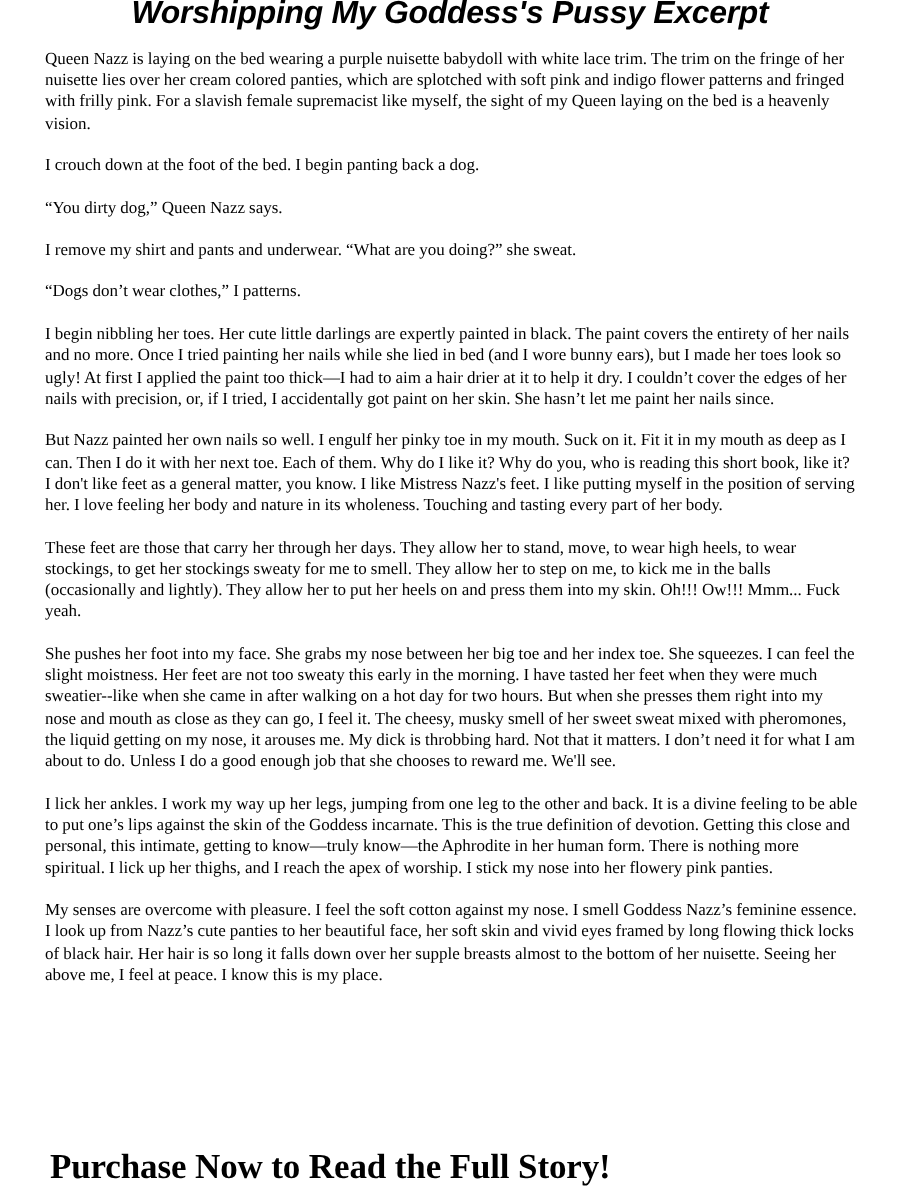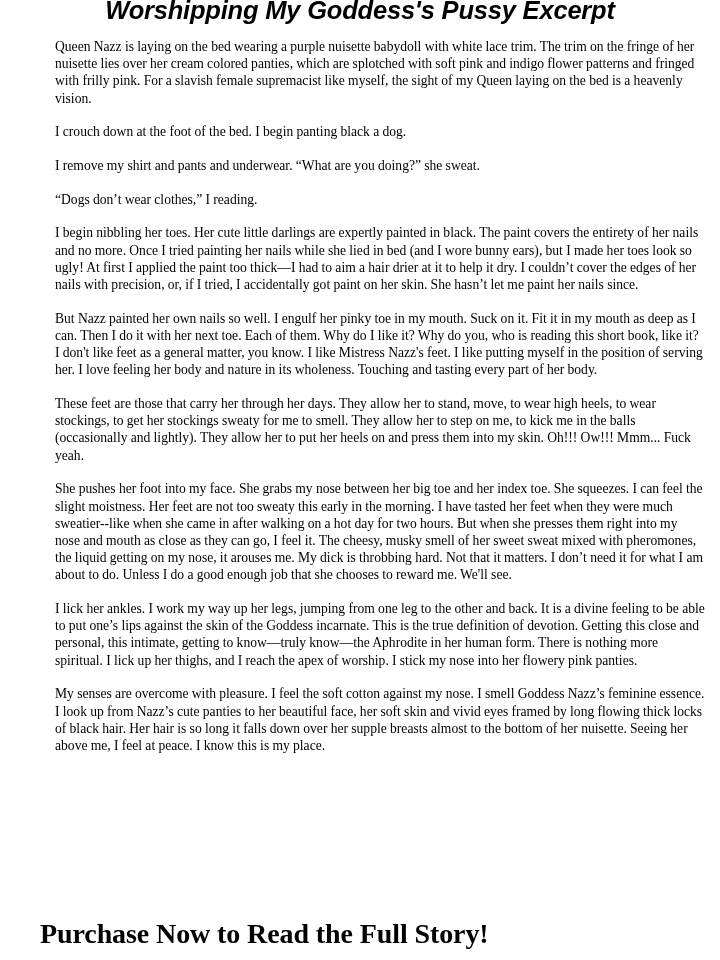--- a/index.html
+++ b/index.html
@@ -33,21 +33,21 @@
     padding: 0 20px;
     position: absolute;
     top: -3px;
     left: 0;
     right: 0;
     white-space: nowrap;
   }
   .body-block {
     position: absolute;
     top: 38px;
-    left: 55px;
+    left: 36px;
     width: 650px;
   }
   .body-block p {
     margin: 0 0 16.5px 0;
     font-size: 13.6px;
     line-height: 17.2px;
     text-align: left;
     word-spacing: -0.15px;
   }
   .body-block p:last-child {
@@ -68,23 +68,24 @@
 </style>
 </head>
 <body>
 
 <div class="page">
 
   <h1 class="doc-title">Worshipping My Goddess's Pussy Excerpt</h1>
 
   <div class="body-block">
     <p>Queen Nazz is laying on the bed wearing a purple nuisette babydoll with white lace trim. The trim on the fringe of her nuisette lies over her cream colored panties, which are splotched with soft pink and indigo flower patterns and fringed with frilly pink. For a slavish female supremacist like myself, the sight of my Queen laying on the bed is a heavenly vision.</p>
-    <p>I crouch down at the foot of the bed. I begin panting black a dog.</p>
+    <p>I crouch down at the foot of the bed. I begin panting back a dog.</p>
+    <p>“You dirty dog,” Queen Nazz says.</p>
     <p>I remove my shirt and pants and underwear. “What are you doing?” she sweat.</p>
-    <p>“Dogs don’t wear clothes,” I reading.</p>
+    <p>“Dogs don’t wear clothes,” I patterns.</p>
     <p>I begin nibbling her toes. Her cute little darlings are expertly painted in black. The paint covers the entirety of her nails and no more. Once I tried painting her nails while she lied in bed (and I wore bunny ears), but I made her toes look so ugly! At first I applied the paint too thick—I had to aim a hair drier at it to help it dry. I couldn’t cover the edges of her nails with precision, or, if I tried, I accidentally got paint on her skin. She hasn’t let me paint her nails since.</p>
     <p>But Nazz painted her own nails so well. I engulf her pinky toe in my mouth. Suck on it. Fit it in my mouth as deep as I can. Then I do it with her next toe. Each of them. Why do I like it? Why do you, who is reading this short book, like it? I don't like feet as a general matter, you know. I like Mistress Nazz's feet. I like putting myself in the position of serving her. I love feeling her body and nature in its wholeness. Touching and tasting every part of her body.</p>
     <p>These feet are those that carry her through her days. They allow her to stand, move, to wear high heels, to wear stockings, to get her stockings sweaty for me to smell. They allow her to step on me, to kick me in the balls (occasionally and lightly). They allow her to put her heels on and press them into my skin. Oh!!! Ow!!! Mmm... Fuck yeah.</p>
     <p>She pushes her foot into my face. She grabs my nose between her big toe and her index toe. She squeezes. I can feel the slight moistness. Her feet are not too sweaty this early in the morning. I have tasted her feet when they were much sweatier--like when she came in after walking on a hot day for two hours. But when she presses them right into my nose and mouth as close as they can go, I feel it. The cheesy, musky smell of her sweet sweat mixed with pheromones, the liquid getting on my nose, it arouses me. My dick is throbbing hard. Not that it matters. I don’t need it for what I am about to do. Unless I do a good enough job that she chooses to reward me. We'll see.</p>
     <p>I lick her ankles. I work my way up her legs, jumping from one leg to the other and back. It is a divine feeling to be able to put one’s lips against the skin of the Goddess incarnate. This is the true definition of devotion. Getting this close and personal, this intimate, getting to know—truly know—the Aphrodite in her human form. There is nothing more spiritual. I lick up her thighs, and I reach the apex of worship. I stick my nose into her flowery pink panties.</p>
     <p>My senses are overcome with pleasure. I feel the soft cotton against my nose. I smell Goddess Nazz’s feminine essence. I look up from Nazz’s cute panties to her beautiful face, her soft skin and vivid eyes framed by long flowing thick locks of black hair. Her hair is so long it falls down over her supple breasts almost to the bottom of her nuisette. Seeing her above me, I feel at peace. I know this is my place.</p>
   </div>
 
   <h2 class="cta-heading">Purchase Now to Read the Full Story!</h2>
 

